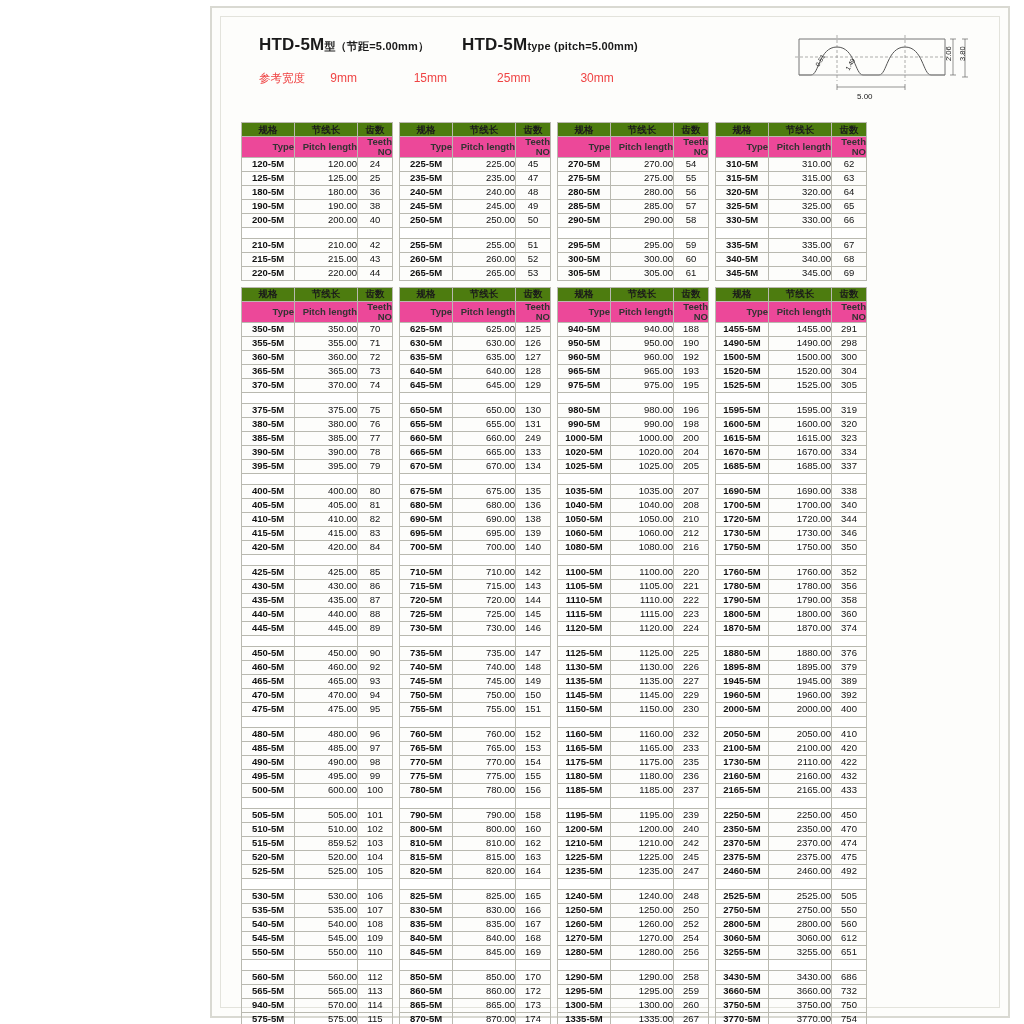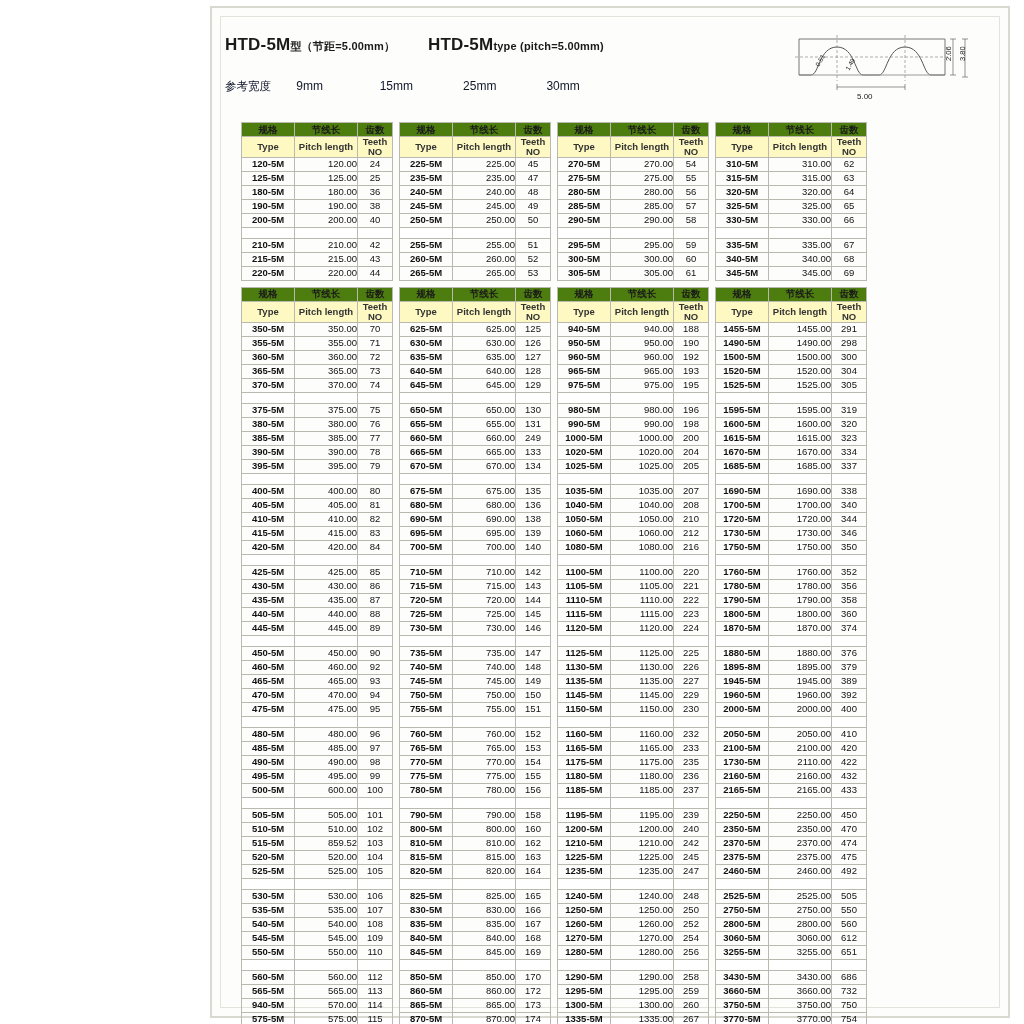--- a/index.html
+++ b/index.html
@@ -1,40 +1,40 @@
 <!DOCTYPE html>
 <html><head>
 <meta charset="utf-8">
 <style>
   html,body{margin:0;padding:0;background:#ffffff;}
   body{width:1024px;height:1024px;font-family:"Liberation Sans", sans-serif;}
   .page{position:relative;width:1024px;height:1024px;background:#fff;}
   .sheet{position:absolute;left:210px;top:6px;width:800px;height:1012px;background:#fdfdfb;border:2px solid #d9d9d2;box-sizing:border-box;}
   .inner{position:absolute;left:8px;top:8px;right:8px;bottom:8px;border:1px solid #e3e3dc;box-sizing:border-box;}
 
-  .hdr{position:absolute;left:4px;top:18px;width:560px;}
+  .hdr{position:absolute;left:38px;top:18px;width:560px;}
   .hdr-line1{font-size:15px;font-weight:bold;color:#1a1a1a;letter-spacing:.2px;}
   .hdr-line1 .big{font-size:17px;}
   .hdr-line1 .sm{font-size:11px;font-weight:bold;}
   .hdr-line1 .gap{display:inline-block;width:24px;}
-  .hdr-line2{margin-top:24px;font-size:12px;color:#0f172a;}
+  .hdr-line2{margin-top:16px;font-size:12px;color:#ef4444;}
   .hdr-line2 .lbl{font-size:11.5px;}
   .hdr-line2 .w{display:inline-block;width:58px;text-align:left;padding-left:22px;font-size:12px;}
 
   
   .profile{position:absolute;right:16px;top:10px;width:190px;height:78px;}
   .profile svg{display:block;}
 
   
   .grid{position:absolute;left:20px;top:105px;width:748px;}
   .blockrow{display:flex;gap:0px;}
   table.t{border-collapse:collapse;table-layout:fixed;}
   table.t td,table.t th{border:1px solid #b9b9b0;font-size:9.5px;line-height:1.05;padding:0;height:13px;}
   .th1{background:#4d7c0f;text-align:center;font-weight:bold;color:#1a1a1a;font-size:9px;height:12px;}
-  .th2{background:#fef9c3;text-align:center;color:#333;font-size:8px;height:11px;}
+  .th2{background:#ec4899;text-align:right;color:#333;font-size:8px;height:11px;}
   td.c1{width:52px;text-align:center;font-weight:bold;font-size:9.5px;color:#111;}
   td.c2{width:62px;text-align:right;padding-right:4px;font-size:9.5px;color:#111;}
   td.c3{width:34px;text-align:center;font-size:9.5px;color:#111;}
   tr.spacer td{border-left:1px solid #b9b9b0;border-right:1px solid #b9b9b0;border-top:none;border-bottom:none;height:7px;background:#fff;}
   .colwrap{margin-right:6px;}
   .colwrap:last-child{margin-right:0;}
   .section2{margin-top:6px;}
 </style>
 </head>
 <body>

